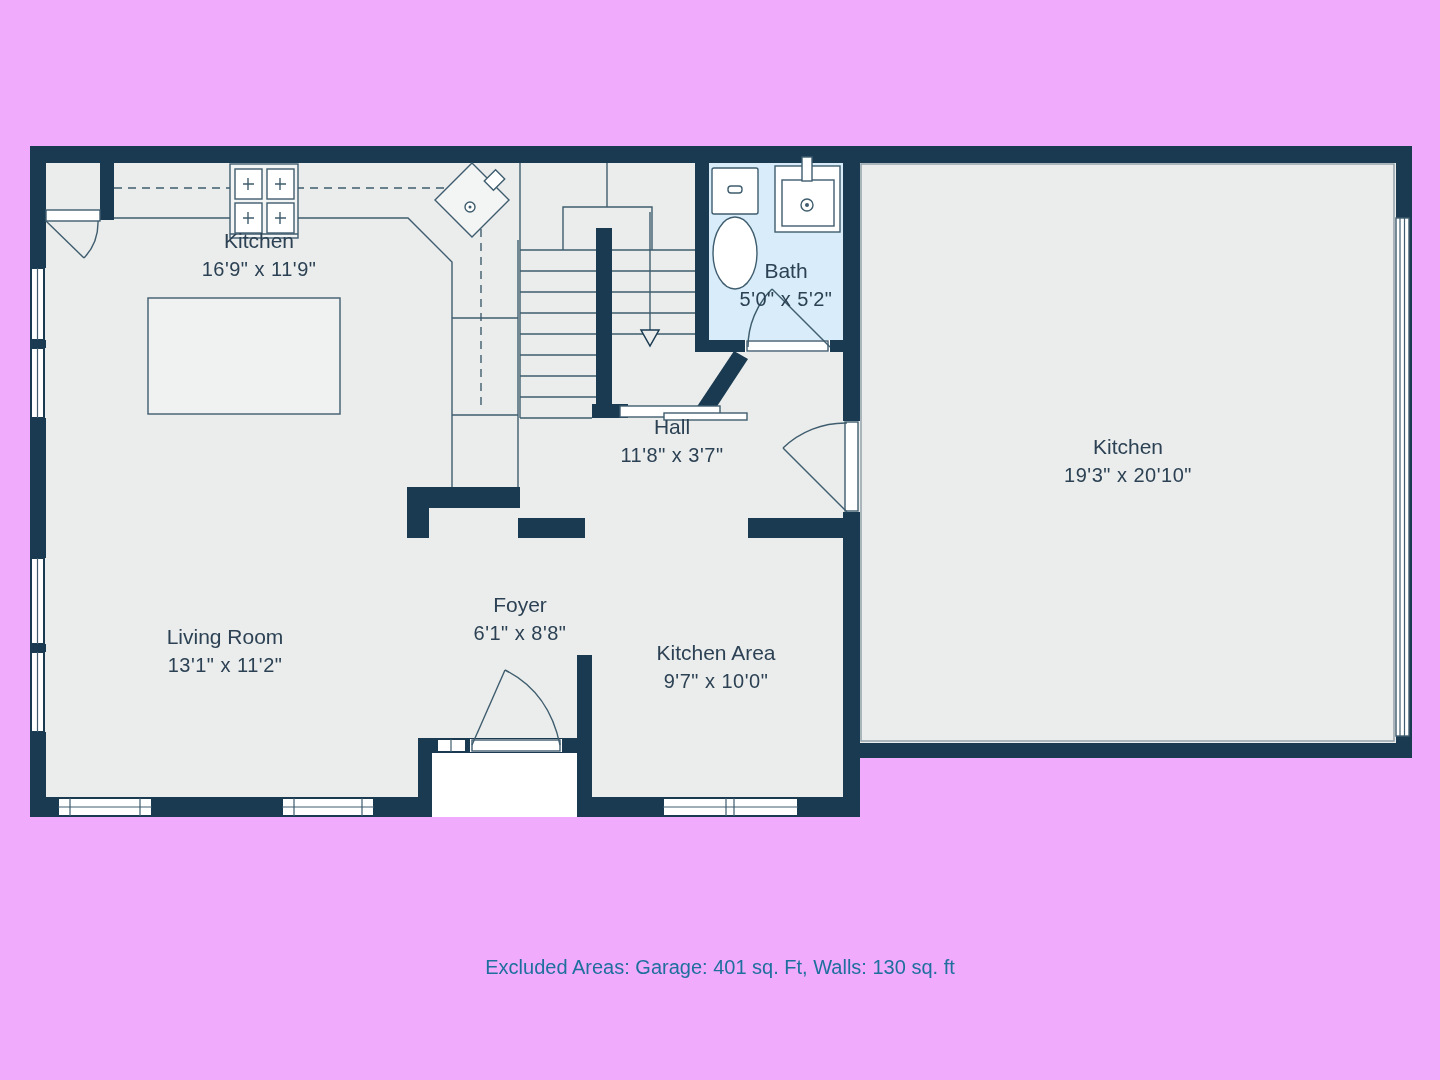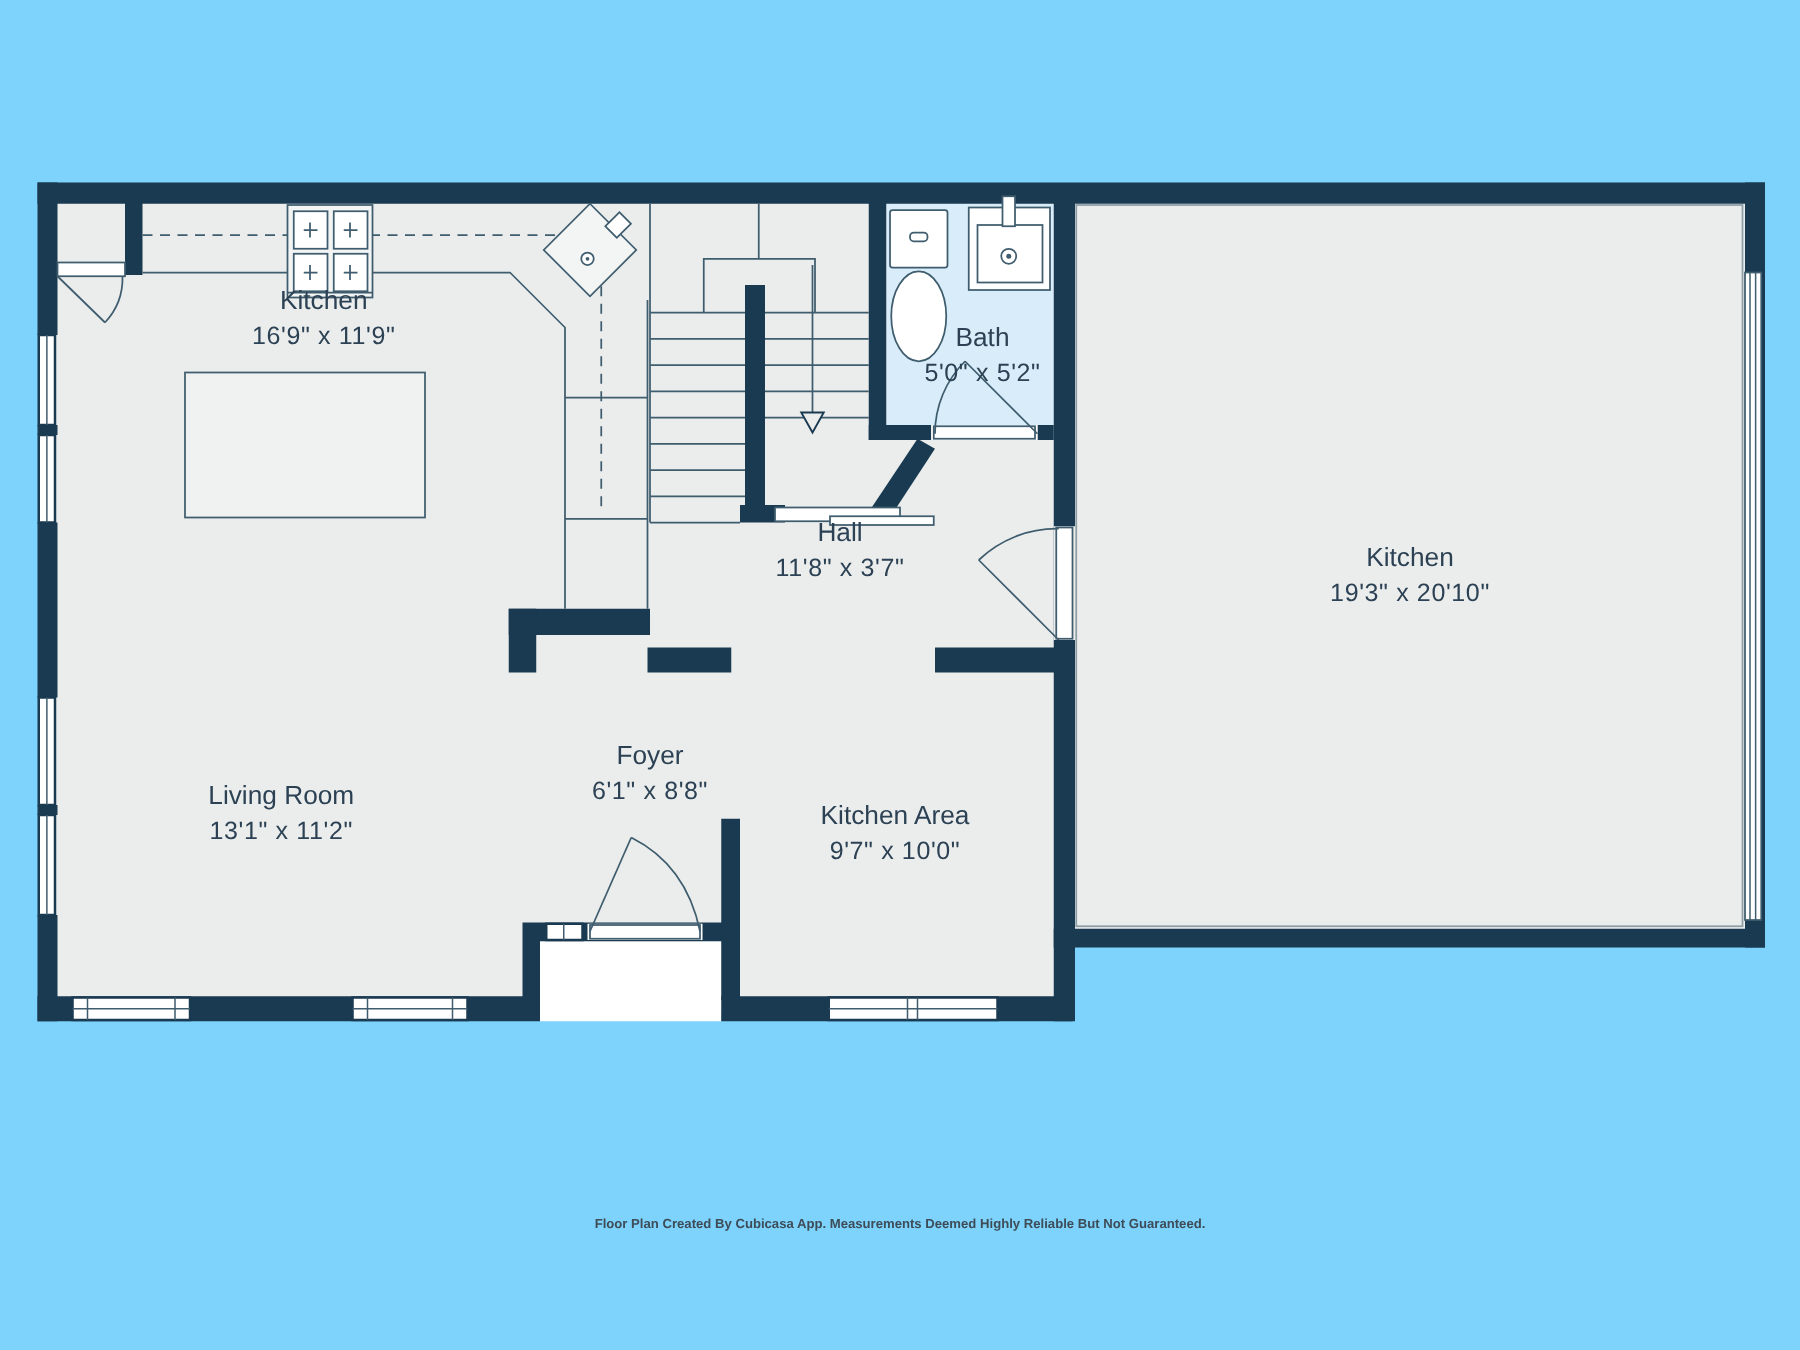--- a/index.html
+++ b/index.html
@@ -2,21 +2,21 @@
 <html style="--wall: #1a3a51; --floor: #ebedec; --bath: #d8edf9; --line: #3f5d6e; --label: #2c4254; --total: #1a5a85; --breakdown: #1e6f9e; --disclaimer: #3e4c57;"><head>
 <meta charset="utf-8">
 <style>
   :root{
     --wall:#1a3a51; --floor:#ebedec; --bath:#d8edf9; --line:#3f5d6e;
     --label:#2c4254; --total:#1a5a85; --breakdown:#1e6f9e; --disclaimer:#3e4c57;
   }
   *{margin:0;padding:0;box-sizing:border-box}
   html,body{background:#ffffff}
   body{font-family:"Liberation Sans","DejaVu Sans",sans-serif}
-  .canvas{position:relative;width:1440px;height:1080px;background:#7dd3fc;overflow:hidden}
+  .canvas{position:relative;width:1440px;height:1080px;background:#f0abfc;overflow:hidden}
   svg{position:absolute;left:0;top:0}
   .w{fill:var(--wall);stroke:none}
   .ln{fill:none;stroke:var(--line);stroke-width:1.4}
   .lnf{fill:#f3f5f4;stroke:var(--line);stroke-width:1.4}
   .dash{fill:none;stroke:var(--line);stroke-width:1.4;stroke-dasharray:8 6}
   .win{fill:#ffffff;stroke:var(--wall);stroke-width:2}
   .winln{fill:none;stroke:var(--line);stroke-width:1.2}
   .door{fill:#ffffff;stroke:var(--line);stroke-width:1.4}
   .erase{fill:#ffffff;stroke:none}
   .erasefl{fill:var(--floor);stroke:none}
@@ -199,16 +199,16 @@
       <div class="room-name">Living Room</div>
       <div class="room-dims">13'1" x 11'2"</div>
     </div>
     <div class="room-label" style="left:716px;top:638px">
       <div class="room-name">Kitchen Area</div>
       <div class="room-dims">9'7" x 10'0"</div>
     </div>
   </div>
 
   <div class="footer">
-    <div class="footer-disclaimer">Floor Plan Created By Cubicasa App. Measurements Deemed Highly Reliable But Not Guaranteed.</div>
+    <div class="footer-line">Excluded Areas: Garage: 401 sq. Ft, Walls: 130 sq. ft</div>
   </div>
 
 </div>
 
 </body></html>

